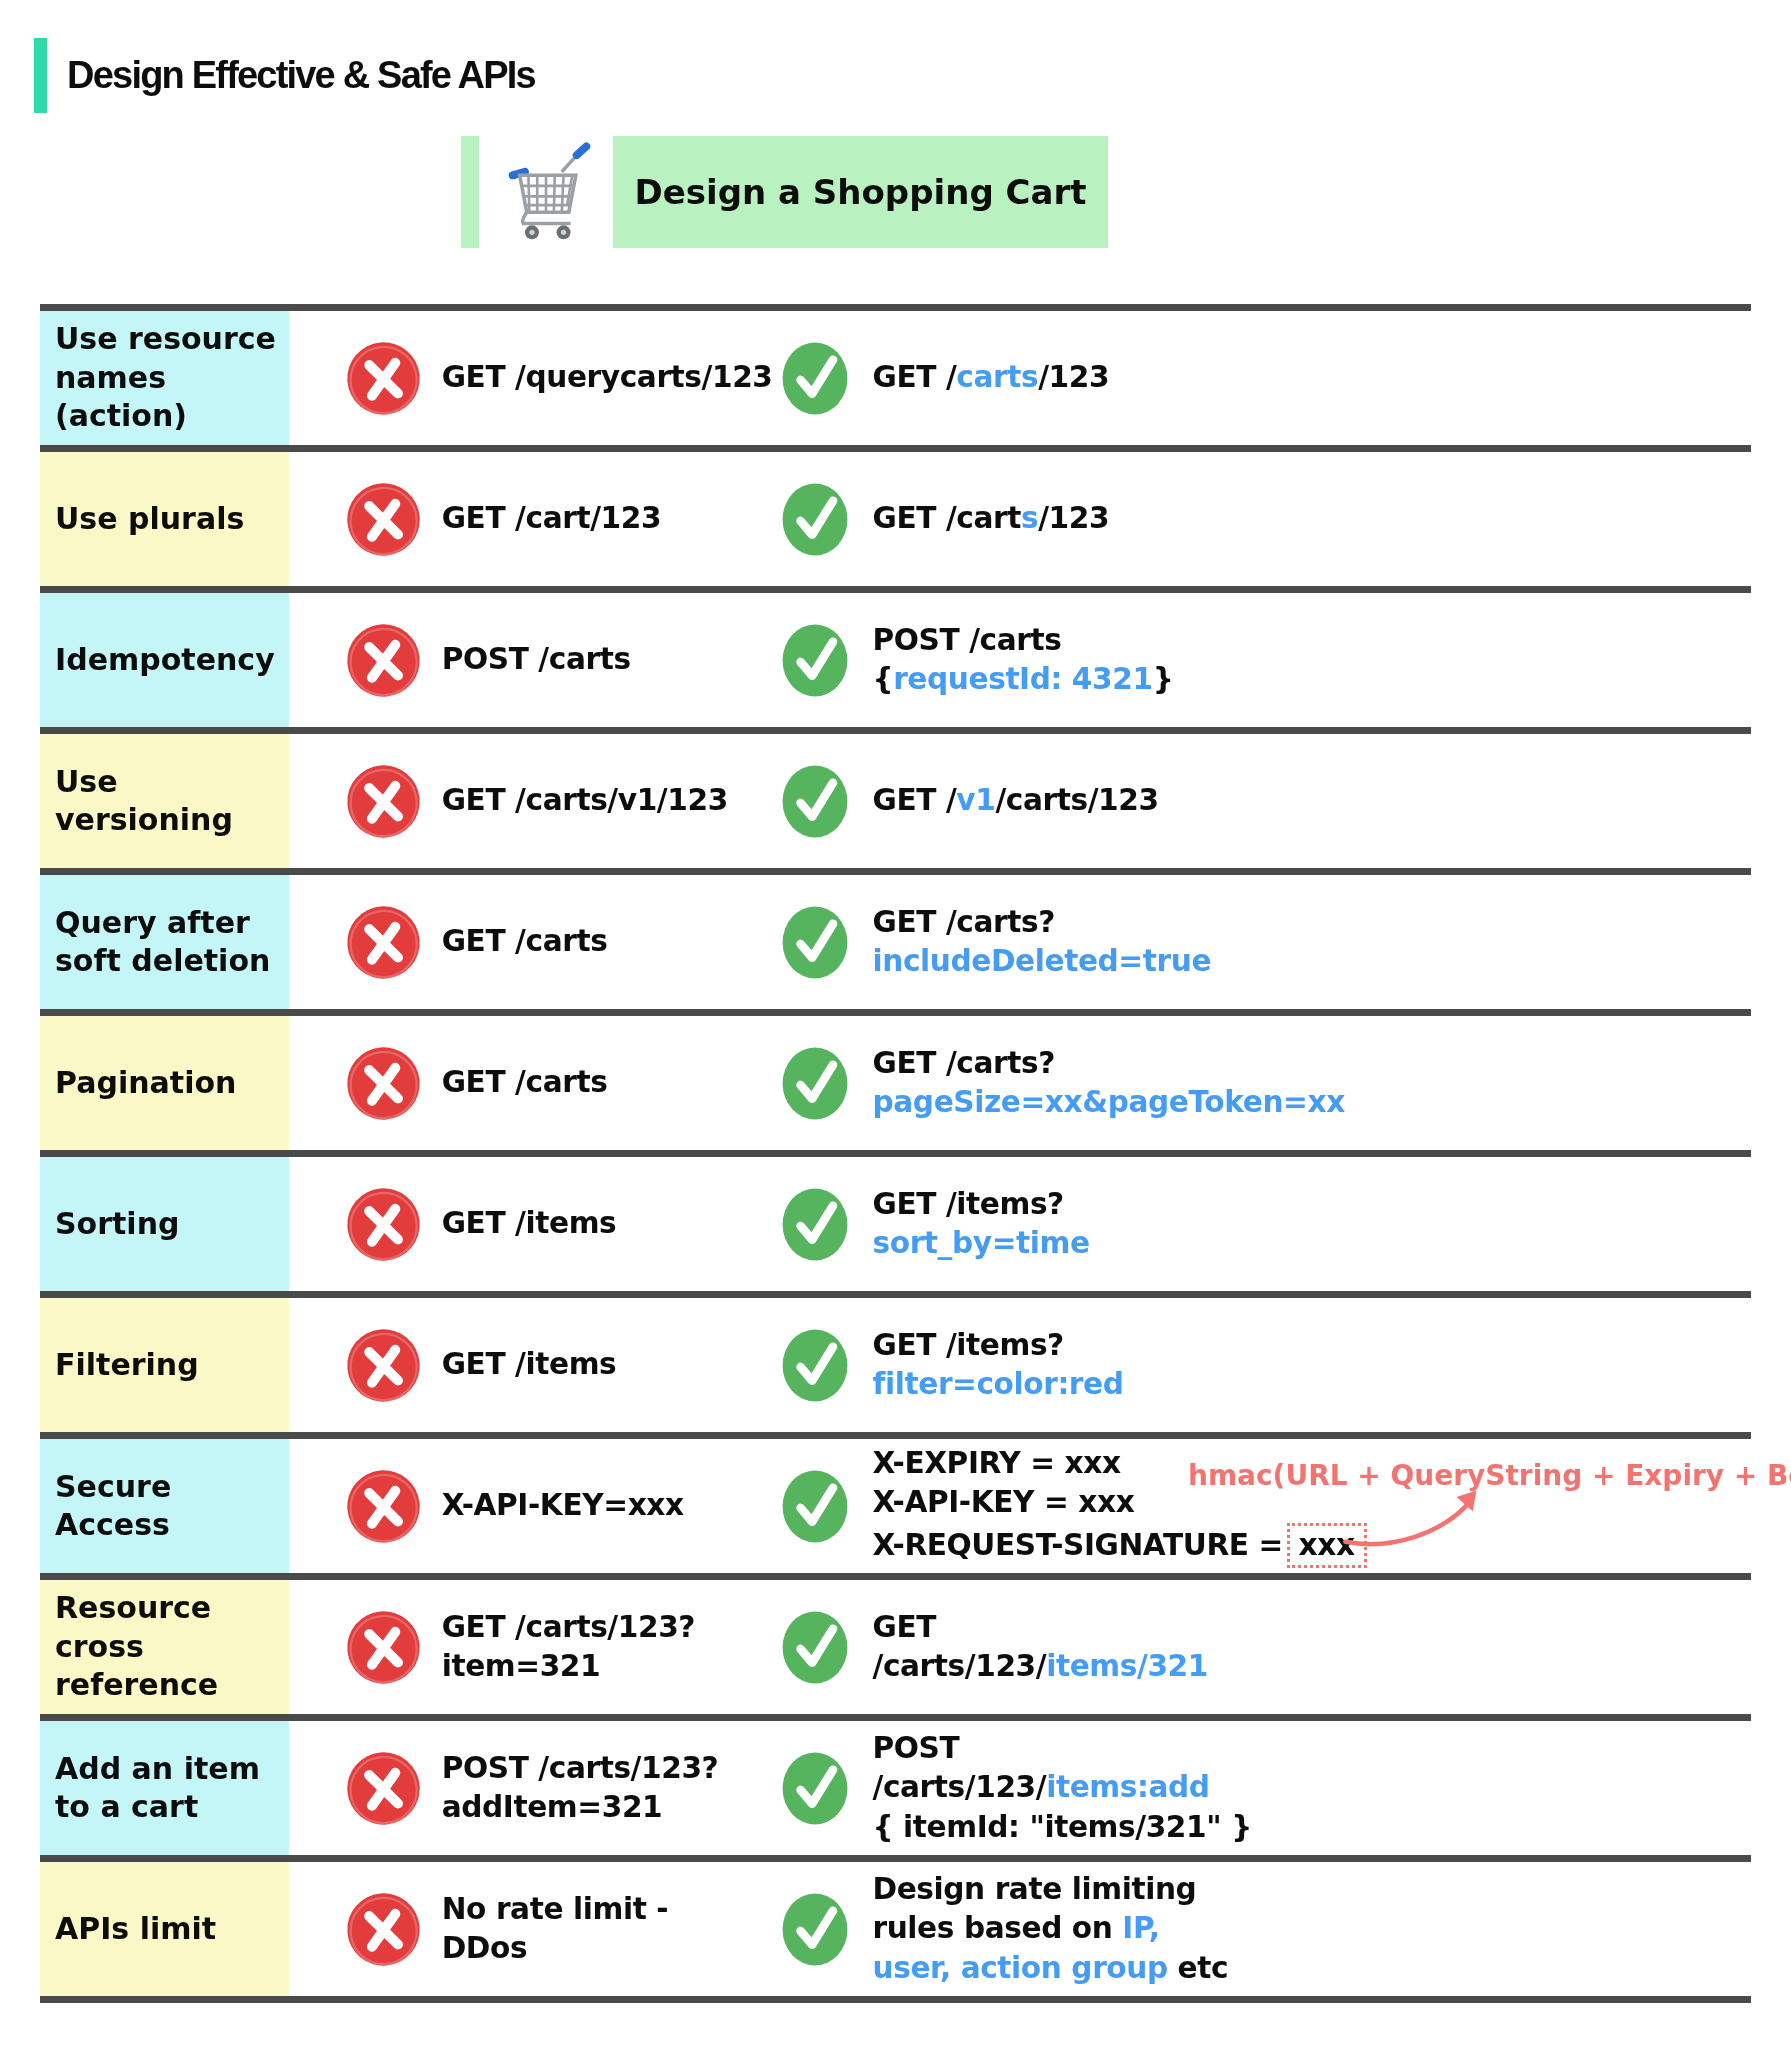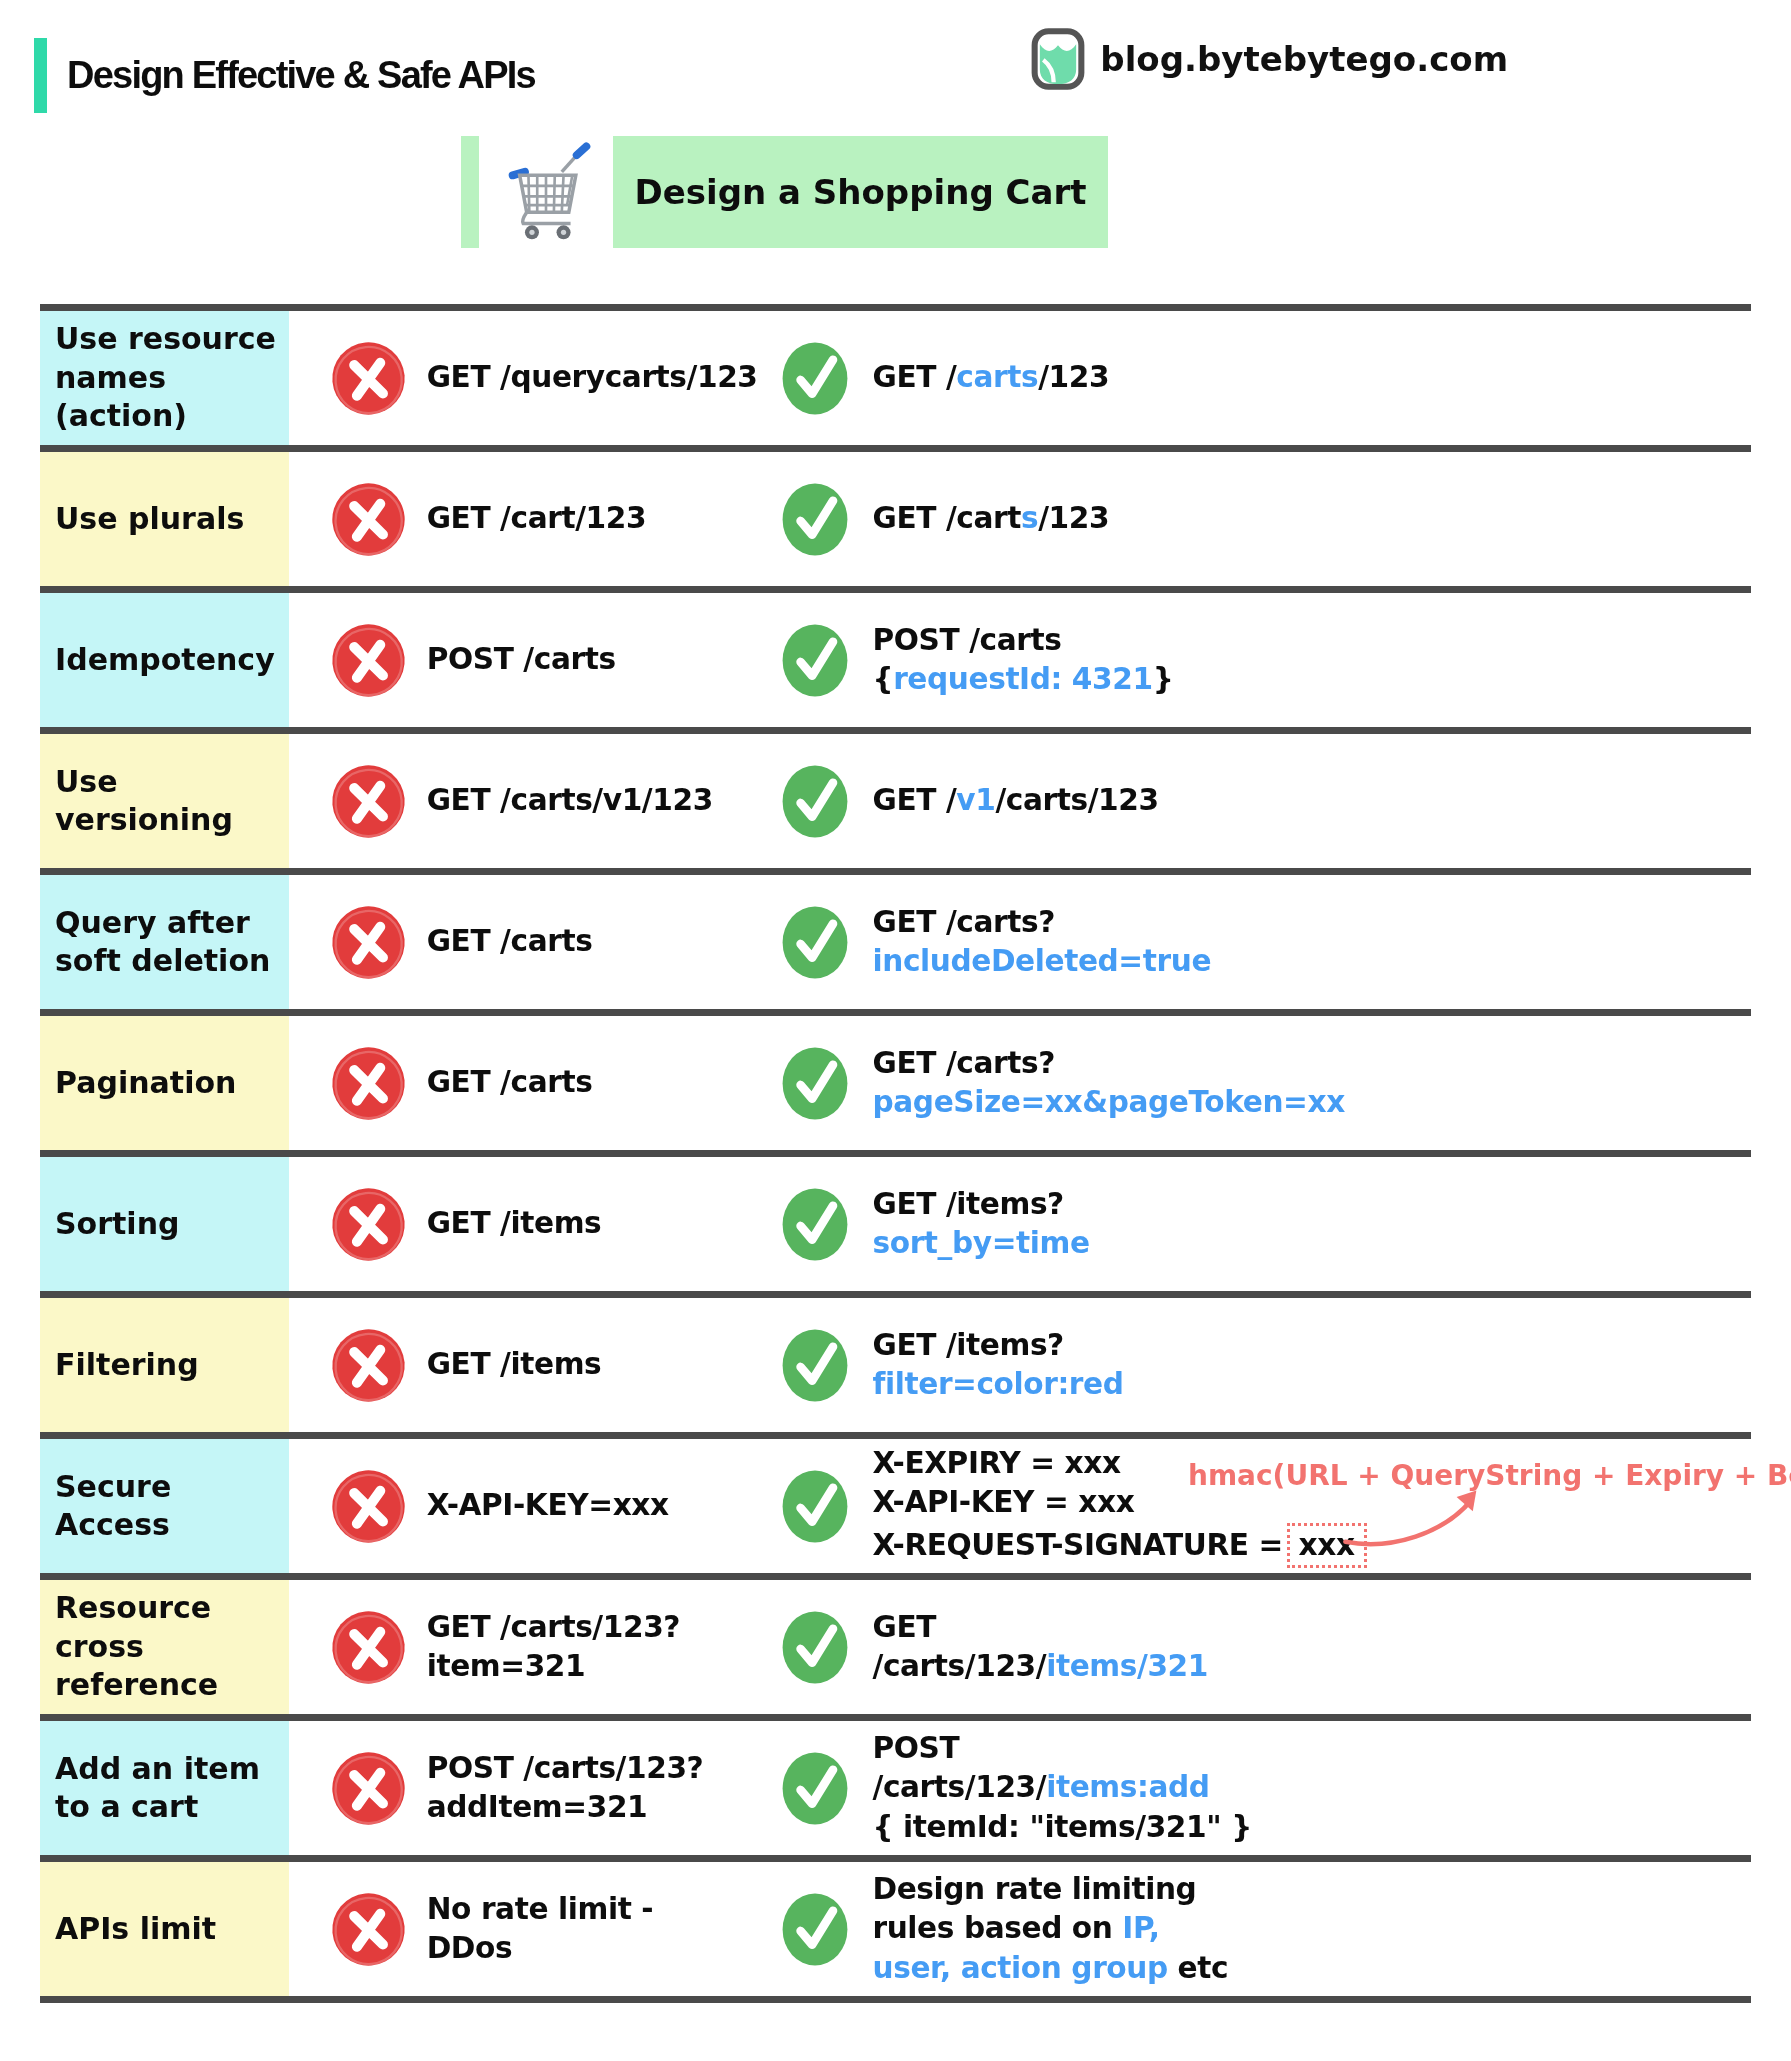--- a/index.html
+++ b/index.html
@@ -24,51 +24,41 @@
   .banner-label{flex:1;text-align:center;font-size:34px;font-weight:600;color:#0d0d0d;}
   
   .table{position:absolute;left:40px;top:304px;width:1711px;}
   .row{position:relative;display:flex;align-items:center;height:134px;background:#fff;
        border-top:7.2px solid var(--line);}
   .row.last{border-bottom:7.2px solid var(--line);}
   .label-cell{width:249px;align-self:stretch;display:flex;flex-direction:column;justify-content:center;
               padding-left:15px;box-sizing:border-box;font-size:30px;font-weight:700;line-height:1.28;color:#0d0d0d;}
   .label-cell.cyan{background:var(--cyan);}
   .label-cell.yellow{background:var(--yellow);}
-  .bad-cell{width:490px;display:flex;align-items:center;gap:19.7px;padding-left:41px;box-sizing:border-box;}
+  .bad-cell{width:490px;display:flex;align-items:center;gap:19.7px;padding-left:56px;box-sizing:border-box;}
   .good-cell{flex:1;display:flex;align-items:center;gap:21.5px;}
   .icon{flex:0 0 auto;display:flex;}
   .icon.cross svg{transform:rotate(-5deg);}
   .code{font-size:29.6px;font-weight:600;line-height:1.32;color:#0d0d0d;letter-spacing:-0.4px;white-space:nowrap;}
   .hl{color:var(--blue);}
   .boxed{border:3.6px dotted var(--salmon);padding:0 9px;margin-left:3.6px;display:inline-block;}
   .annotation{position:absolute;left:1148px;top:19.7px;font-size:28px;font-weight:600;
               color:var(--salmon);white-space:nowrap;}
   .arrow{position:absolute;left:1300px;top:47px;}
 </style>
 </head>
 <body>
 
 <div class="page">
 
   <div class="header">
     <div class="accent-bar"></div>
     <h1 class="title">Design Effective &amp; Safe APIs</h1>
   </div>
 
-  <div class="brand">
-    <span class="icon">
-      <svg width="56" height="64" viewBox="0 0 64 74">
-        <rect x="5" y="5" width="54" height="64" rx="16" fill="#ffffff" stroke="#555" stroke-width="7"></rect>
-        <path d="M11 20 C18 30 25 30 32 21 C39 30 46 30 53 20 L53 49 C53 60 45 66 32 66 C19 66 11 60 11 49 Z" fill="#6fdcab"></path>
-        <path d="M15 38 C23 44 27 52 27 64" stroke="#ffffff" stroke-width="5" fill="none"></path>
-      </svg>
-    </span>
-    <span class="brand-site">blog.bytebytego.com</span>
-  </div>
 
   <div class="banner">
     <span class="cart-box">
       <svg width="106" height="100" viewBox="0 0 120 114">
         <path d="M78 34 L97 13" stroke="#9aa0a6" stroke-width="4" fill="none"></path>
         <path d="M95 15 L106 5" stroke="#2a6fd4" stroke-width="9" stroke-linecap="round"></path>
         <path d="M22 38 L36 34" stroke="#2a6fd4" stroke-width="9" stroke-linecap="round"></path>
         <path d="M30 38 L94 38 L86 80 L38 80 Z" fill="none" stroke="#9aa0a6" stroke-width="4"></path>
         <path d="M40 38 L41 80 M50 38 L50 80 M60 38 L60 80 M70 38 L69 80 M80 38 L78 80 M90 38 L84 72" stroke="#9aa0a6" stroke-width="3"></path>
         <path d="M32 50 L91 50 M34 62 L89 62 M36 72 L87 72" stroke="#9aa0a6" stroke-width="3"></path>

